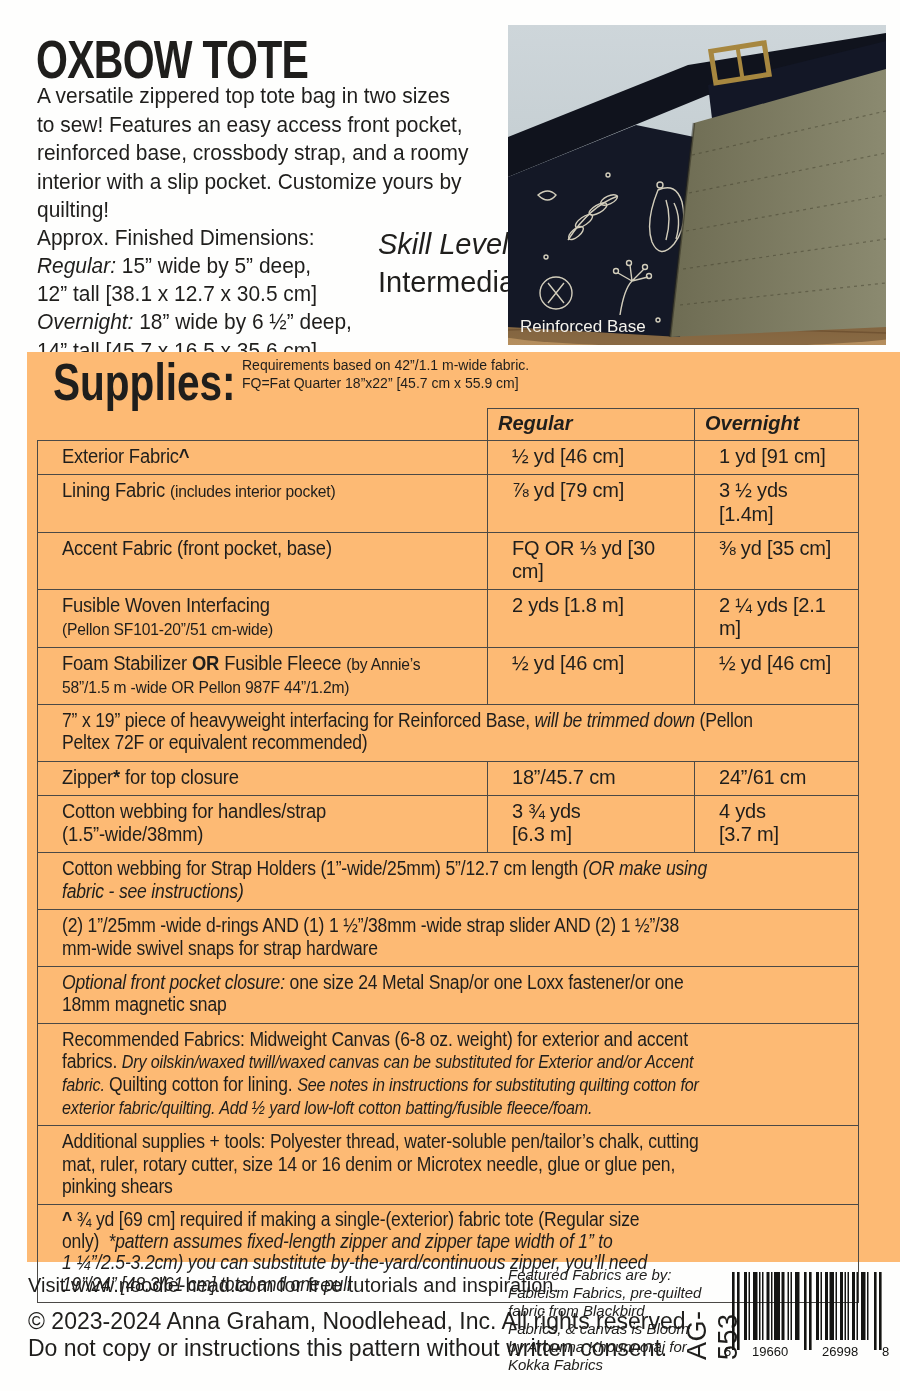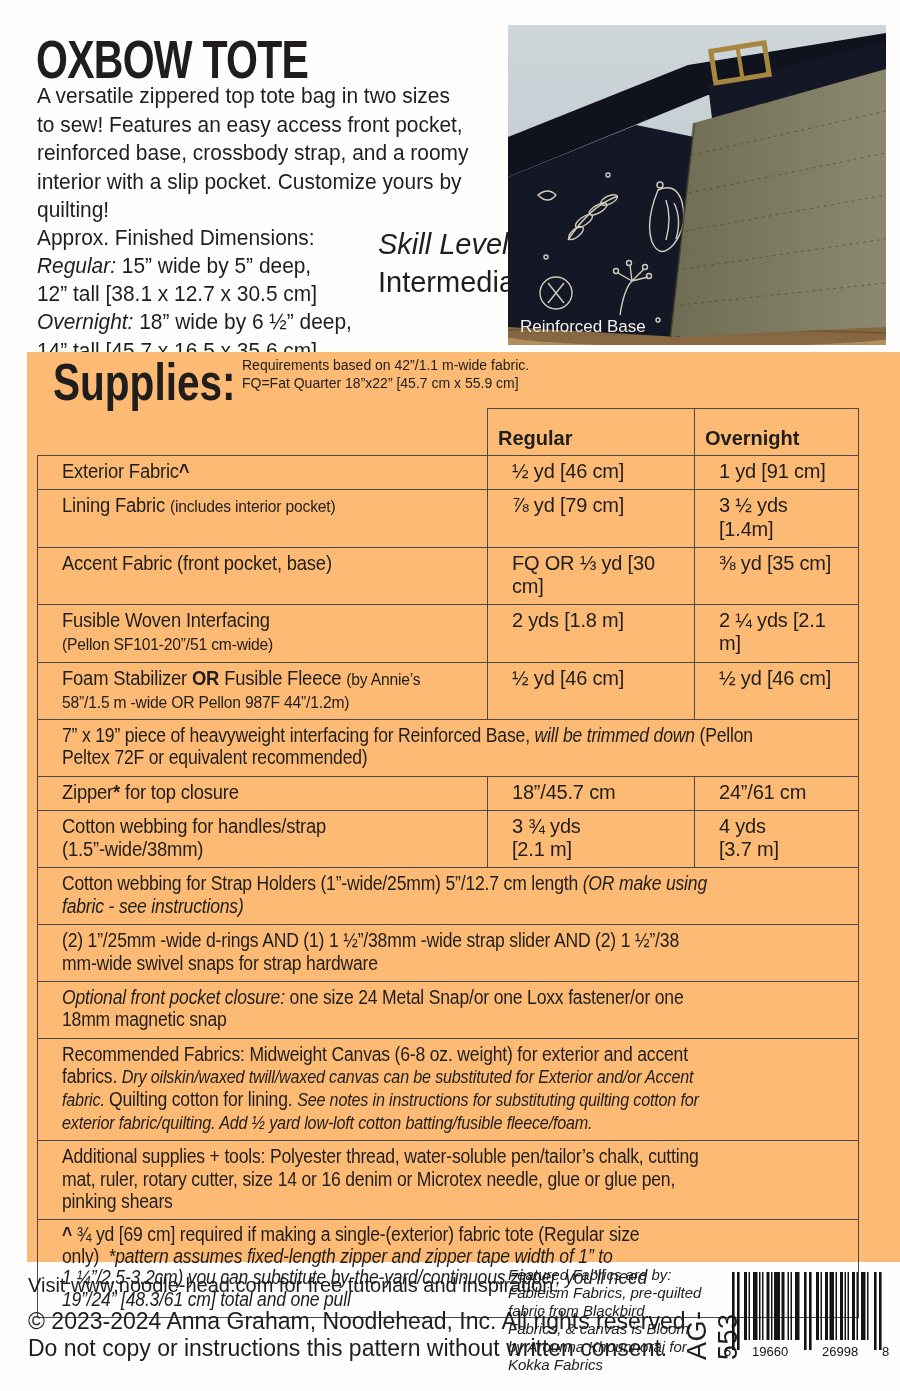--- a/index.html
+++ b/index.html
@@ -28,21 +28,21 @@
   .sup-note{position:absolute;left:215px;top:4px;font-size:14px;line-height:1.3;}
 
   .tbl{position:absolute;left:10px;top:56px;width:822px;font-size:20px;line-height:1.16;}
   .trow.item,.hrow{display:grid;grid-template-columns:450px 207px 165px;}
   .trow.full{display:block;}
   .cell{border-top:1.5px solid #4b4946;border-left:1.5px solid #4b4946;
         padding:4px 24px 6px;min-height:22px;}
   .trow.item .cell:last-child,.hrow .cell:last-child,.trow.full .cell{border-right:1.5px solid #4b4946;}
   .trow.last .cell{border-bottom:1.5px solid #4b4946;}
   .hrow .hspacer{border:none;}
-  .hrow .cell{font-weight:700;padding:18px 10px 5px;}
+  .hrow .cell{font-weight:700;padding:3px 10px 5px;font-style:italic;}
   .cnd{display:inline-block;transform:scaleX(.92);transform-origin:0 0;
        white-space:pre-wrap;width:109%;letter-spacing:-0.2px;}
   .full .cnd{transform:scaleX(.90);width:112%;font-size:19.5px;}
   .val .cnd{transform:none;width:100%;}
   .tight{line-height:1.1;}
   .seg-b{font-weight:700;}
   .seg-i{font-style:italic;}
   .seg-sm{font-size:.85em;}
   .seg-ism{font-style:italic;font-size:.92em;}
 
@@ -199,21 +199,21 @@
           </div>
           <div class="trow item">
             <div class="cell label"><div class="cnd">Zipper<span class="seg-b">*</span> for top closure</div></div>
             <div class="cell val"><div class="cnd">18”/45.7 cm</div></div>
             <div class="cell val"><div class="cnd">24”/61 cm</div></div>
           </div>
           <div class="trow item">
             <div class="cell label"><div class="cnd">Cotton webbing for handles/strap
 (1.5”-wide/38mm)</div></div>
             <div class="cell val"><div class="cnd">3 ¾ yds
-[2.1 m]</div></div>
+[6.3 m]</div></div>
             <div class="cell val"><div class="cnd">4 yds
 [3.7 m]</div></div>
           </div>
           <div class="trow full">
             <div class="cell fullcell"><div class="cnd">Cotton webbing for Strap Holders (1”-wide/25mm) 5”/12.7 cm length <span class="seg-i">(OR make using
 fabric - see instructions)</span></div></div>
           </div>
           <div class="trow full">
             <div class="cell fullcell"><div class="cnd">(2) 1”/25mm -wide d-rings AND (1) 1 ½”/38mm -wide strap slider AND (2) 1 ½”/38
 mm-wide swivel snaps for strap hardware</div></div>

